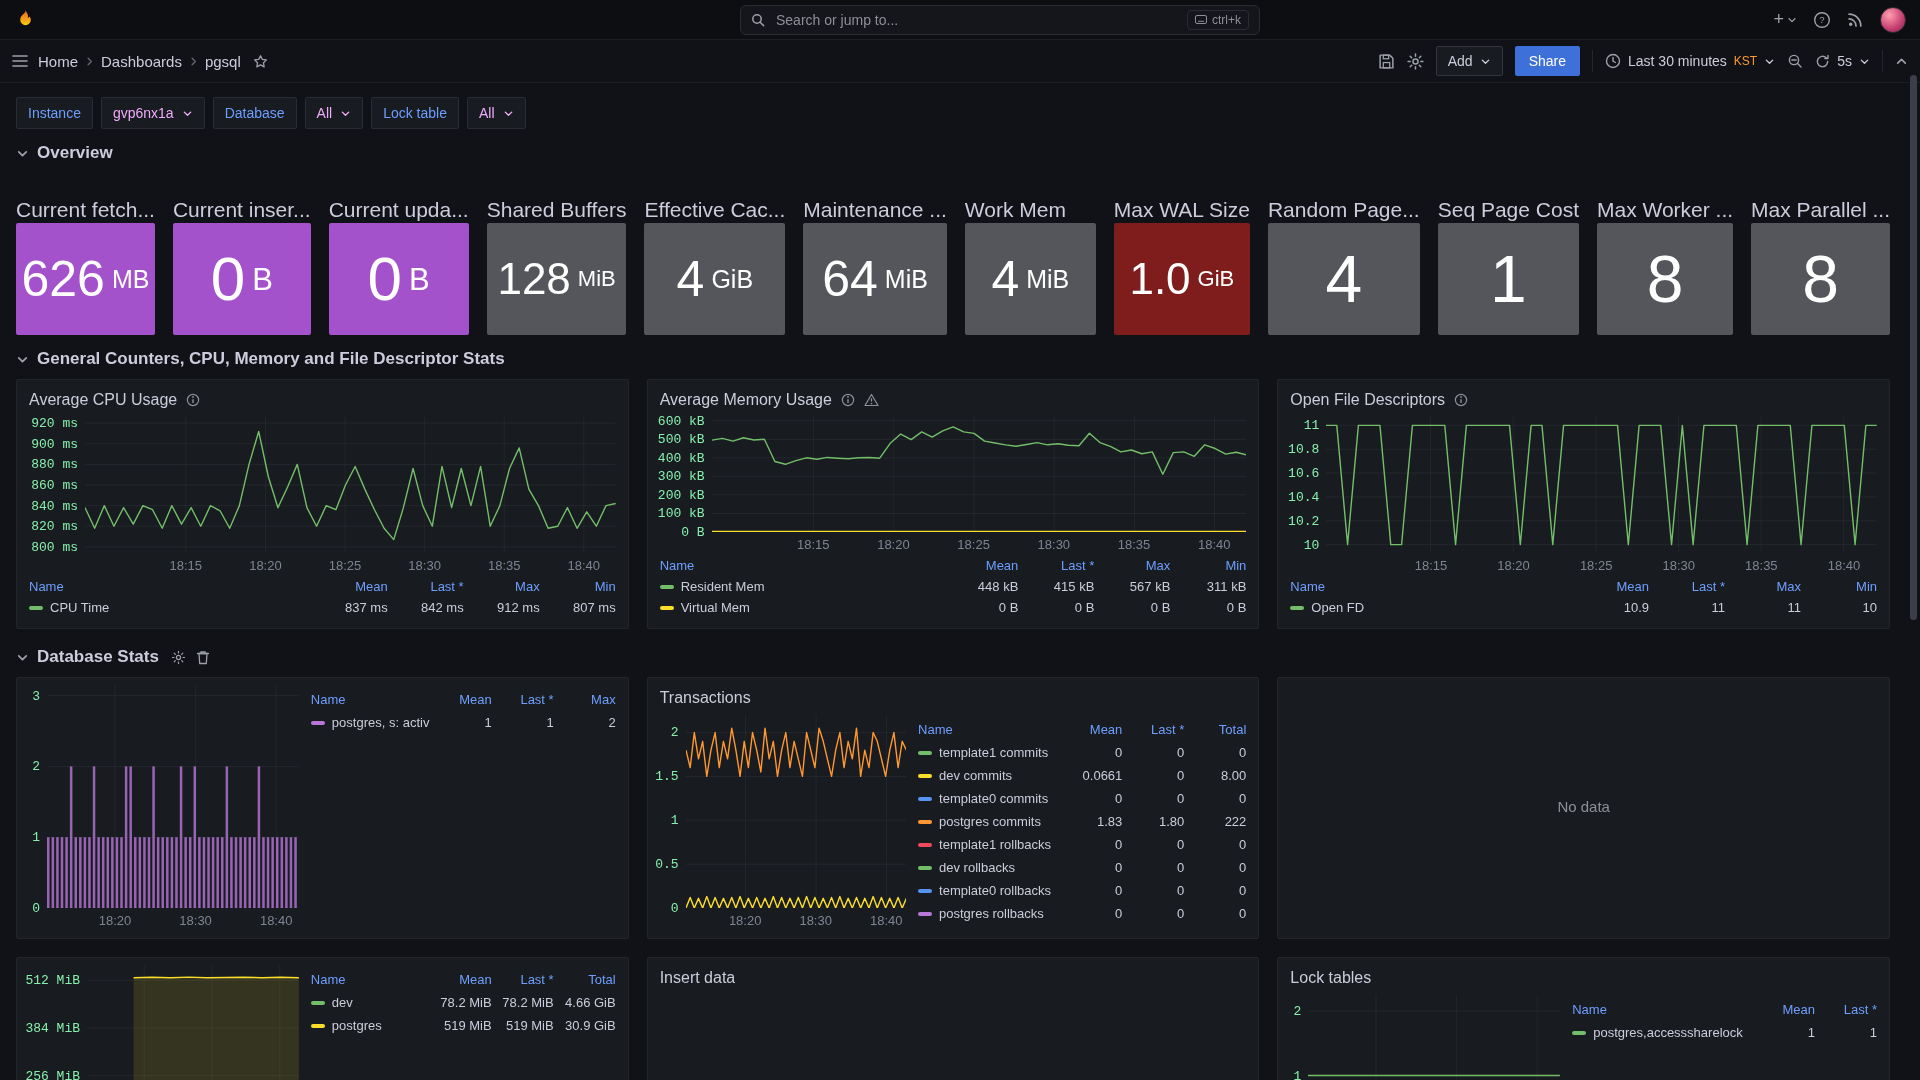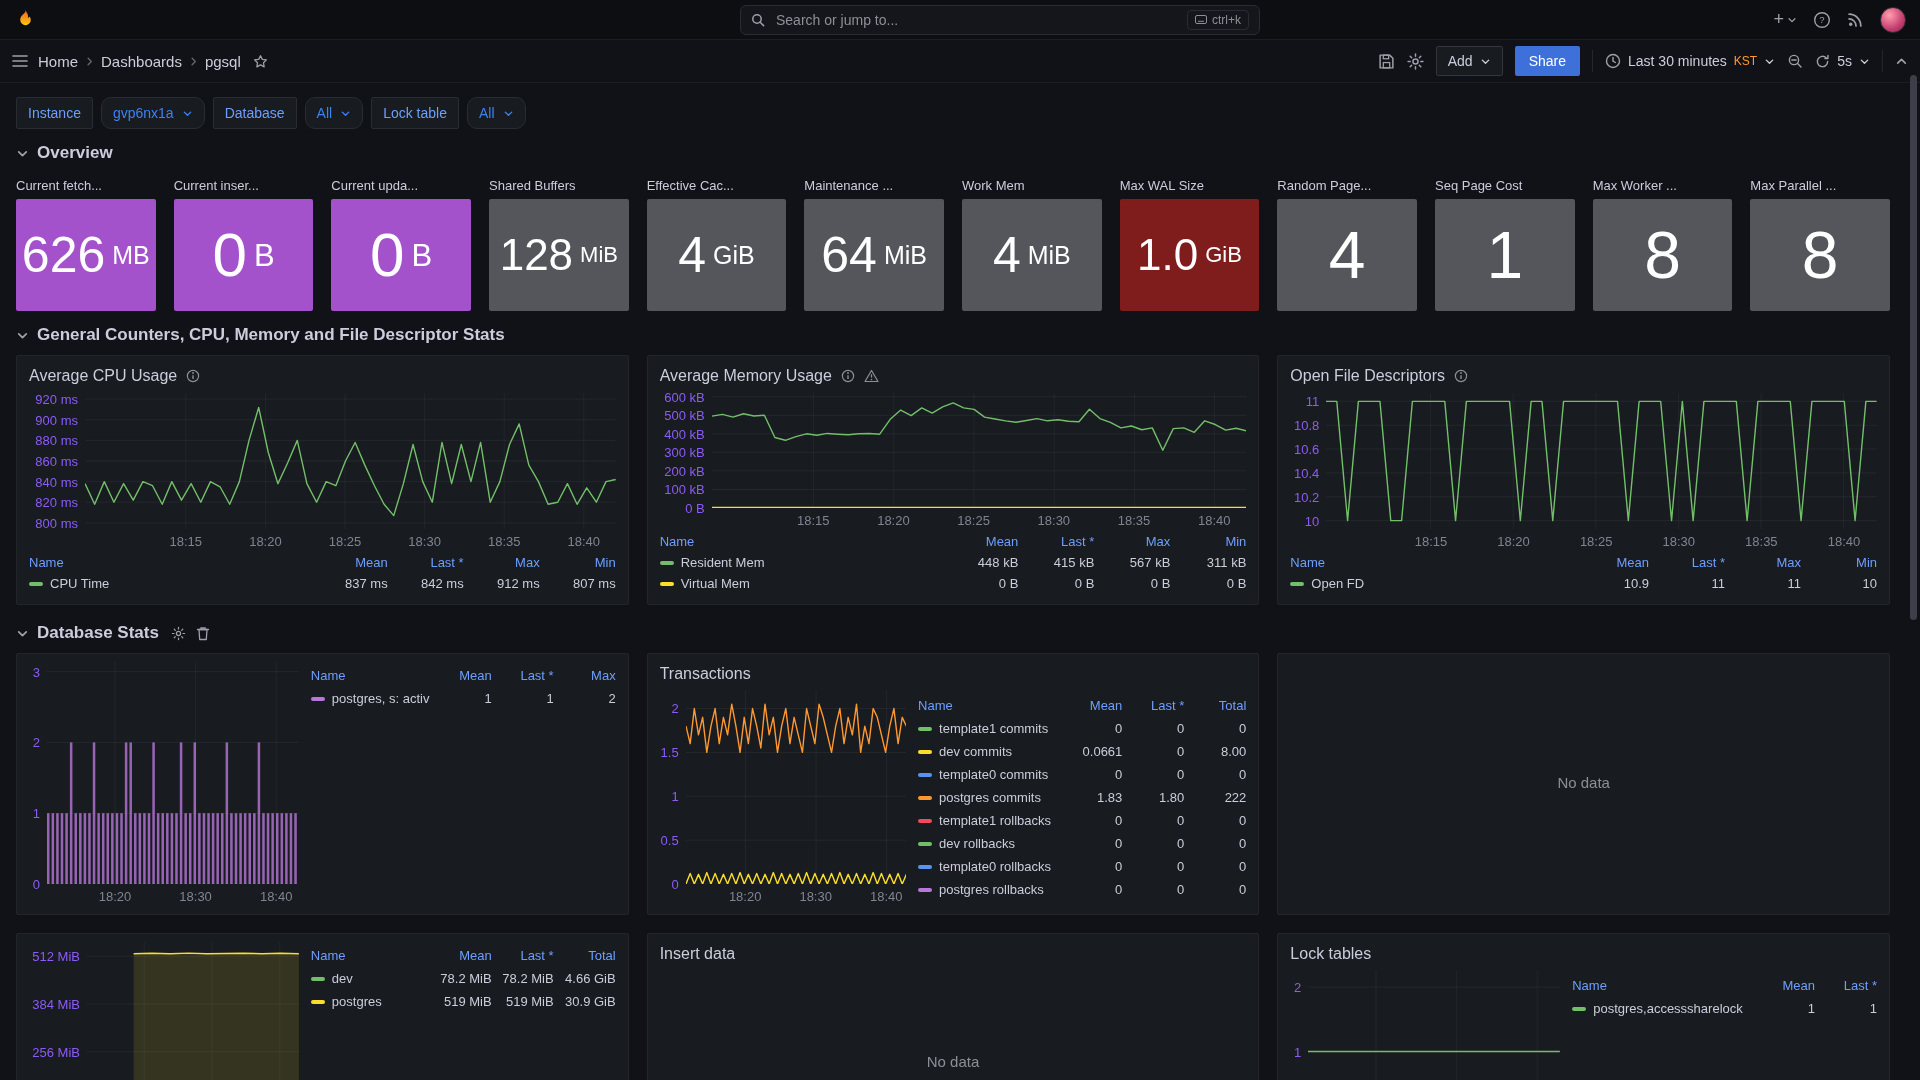--- a/index.html
+++ b/index.html
@@ -67,33 +67,33 @@
   
   main { padding:12px 30px 0 16px; }
 
   .filters { display:flex; gap:8px; margin:2px 0 14px; }
   .chip {
     height:32px; padding:0 11px; display:flex; align-items:center; gap:8px;
     background:#181b1f; border:1px solid #2a2c35; border-radius:2px;
     font-size:14px; cursor:pointer;
   }
   .chip.lbl { color:#6e9fff; }
-  .chip.val { color:#3b82f6;border-radius:10px; }
+  .chip.val { color:#f0abfc; }
 
   .section-header {
     display:flex; align-items:center; gap:8px;
     font-size:17px; font-weight:700; color:#ccccdc; margin:14px 0 10px;
   }
   .section-header .hicons { display:flex; gap:10px; margin-left:4px; color:#8e8e99; }
 
   
   .stats-grid { display:grid; grid-template-columns:repeat(12,1fr); gap:18px; margin-bottom:6px; }
   .stat-title {
-    font-size:13px; color:#ccccdc; height:26px; line-height:26px;
-    white-space:nowrap; overflow:hidden;
+    font-size:21px; color:#ccccdc; height:26px; line-height:26px;
+    white-space:nowrap; overflow:hidden;margin-top:24px;
   }
   .stat-box {
     height:112px; border-radius:2px; display:flex;
     align-items:center; justify-content:center; color:#fff;
   }
   .stat-val { font-weight:500; line-height:1; }
   .stat-unit { font-weight:500; margin-left:7px; line-height:1; }
 
   
   .ts-row { display:grid; grid-template-columns:repeat(3,1fr); gap:18px; margin-bottom:18px; }
@@ -104,21 +104,21 @@
   .panel.h250 { height:250px; } .panel.h262 { height:262px; } .panel.h230 { height:230px; }
   .ptitle-row { display:flex; align-items:center; gap:9px; height:26px; margin-bottom:4px; flex:none; }
   .ptitle { font-size:16px; font-weight:500; color:#ccccdc; white-space:nowrap; overflow:hidden; }
   .ptitle-row .icon { color:#8e8e99; }
 
   .ts-body { flex:1; display:flex; flex-direction:column; min-height:0; }
   .plot-grid { flex:1; display:grid; grid-template-columns:auto 1fr; grid-template-rows:1fr 20px; min-height:0; }
   .yticks { position:relative; }
   .yticks span {
     position:absolute; right:7px; transform:translateY(-50%);
-    font-size:13px; color:#8b5cf6; white-space:nowrap;
+    font-size:13px; color:#86efac; white-space:nowrap;font-family:Liberation Mono, monospace;
   }
   .plot { position:relative; min-width:0; }
   .plot svg { position:absolute; inset:0; width:100%; height:100%; }
   .xticks { grid-column:2; position:relative; }
   .xticks span {
     position:absolute; top:5px; transform:translateX(-50%);
     font-size:13px; color:#7f8493; white-space:nowrap;
   }
 
   

